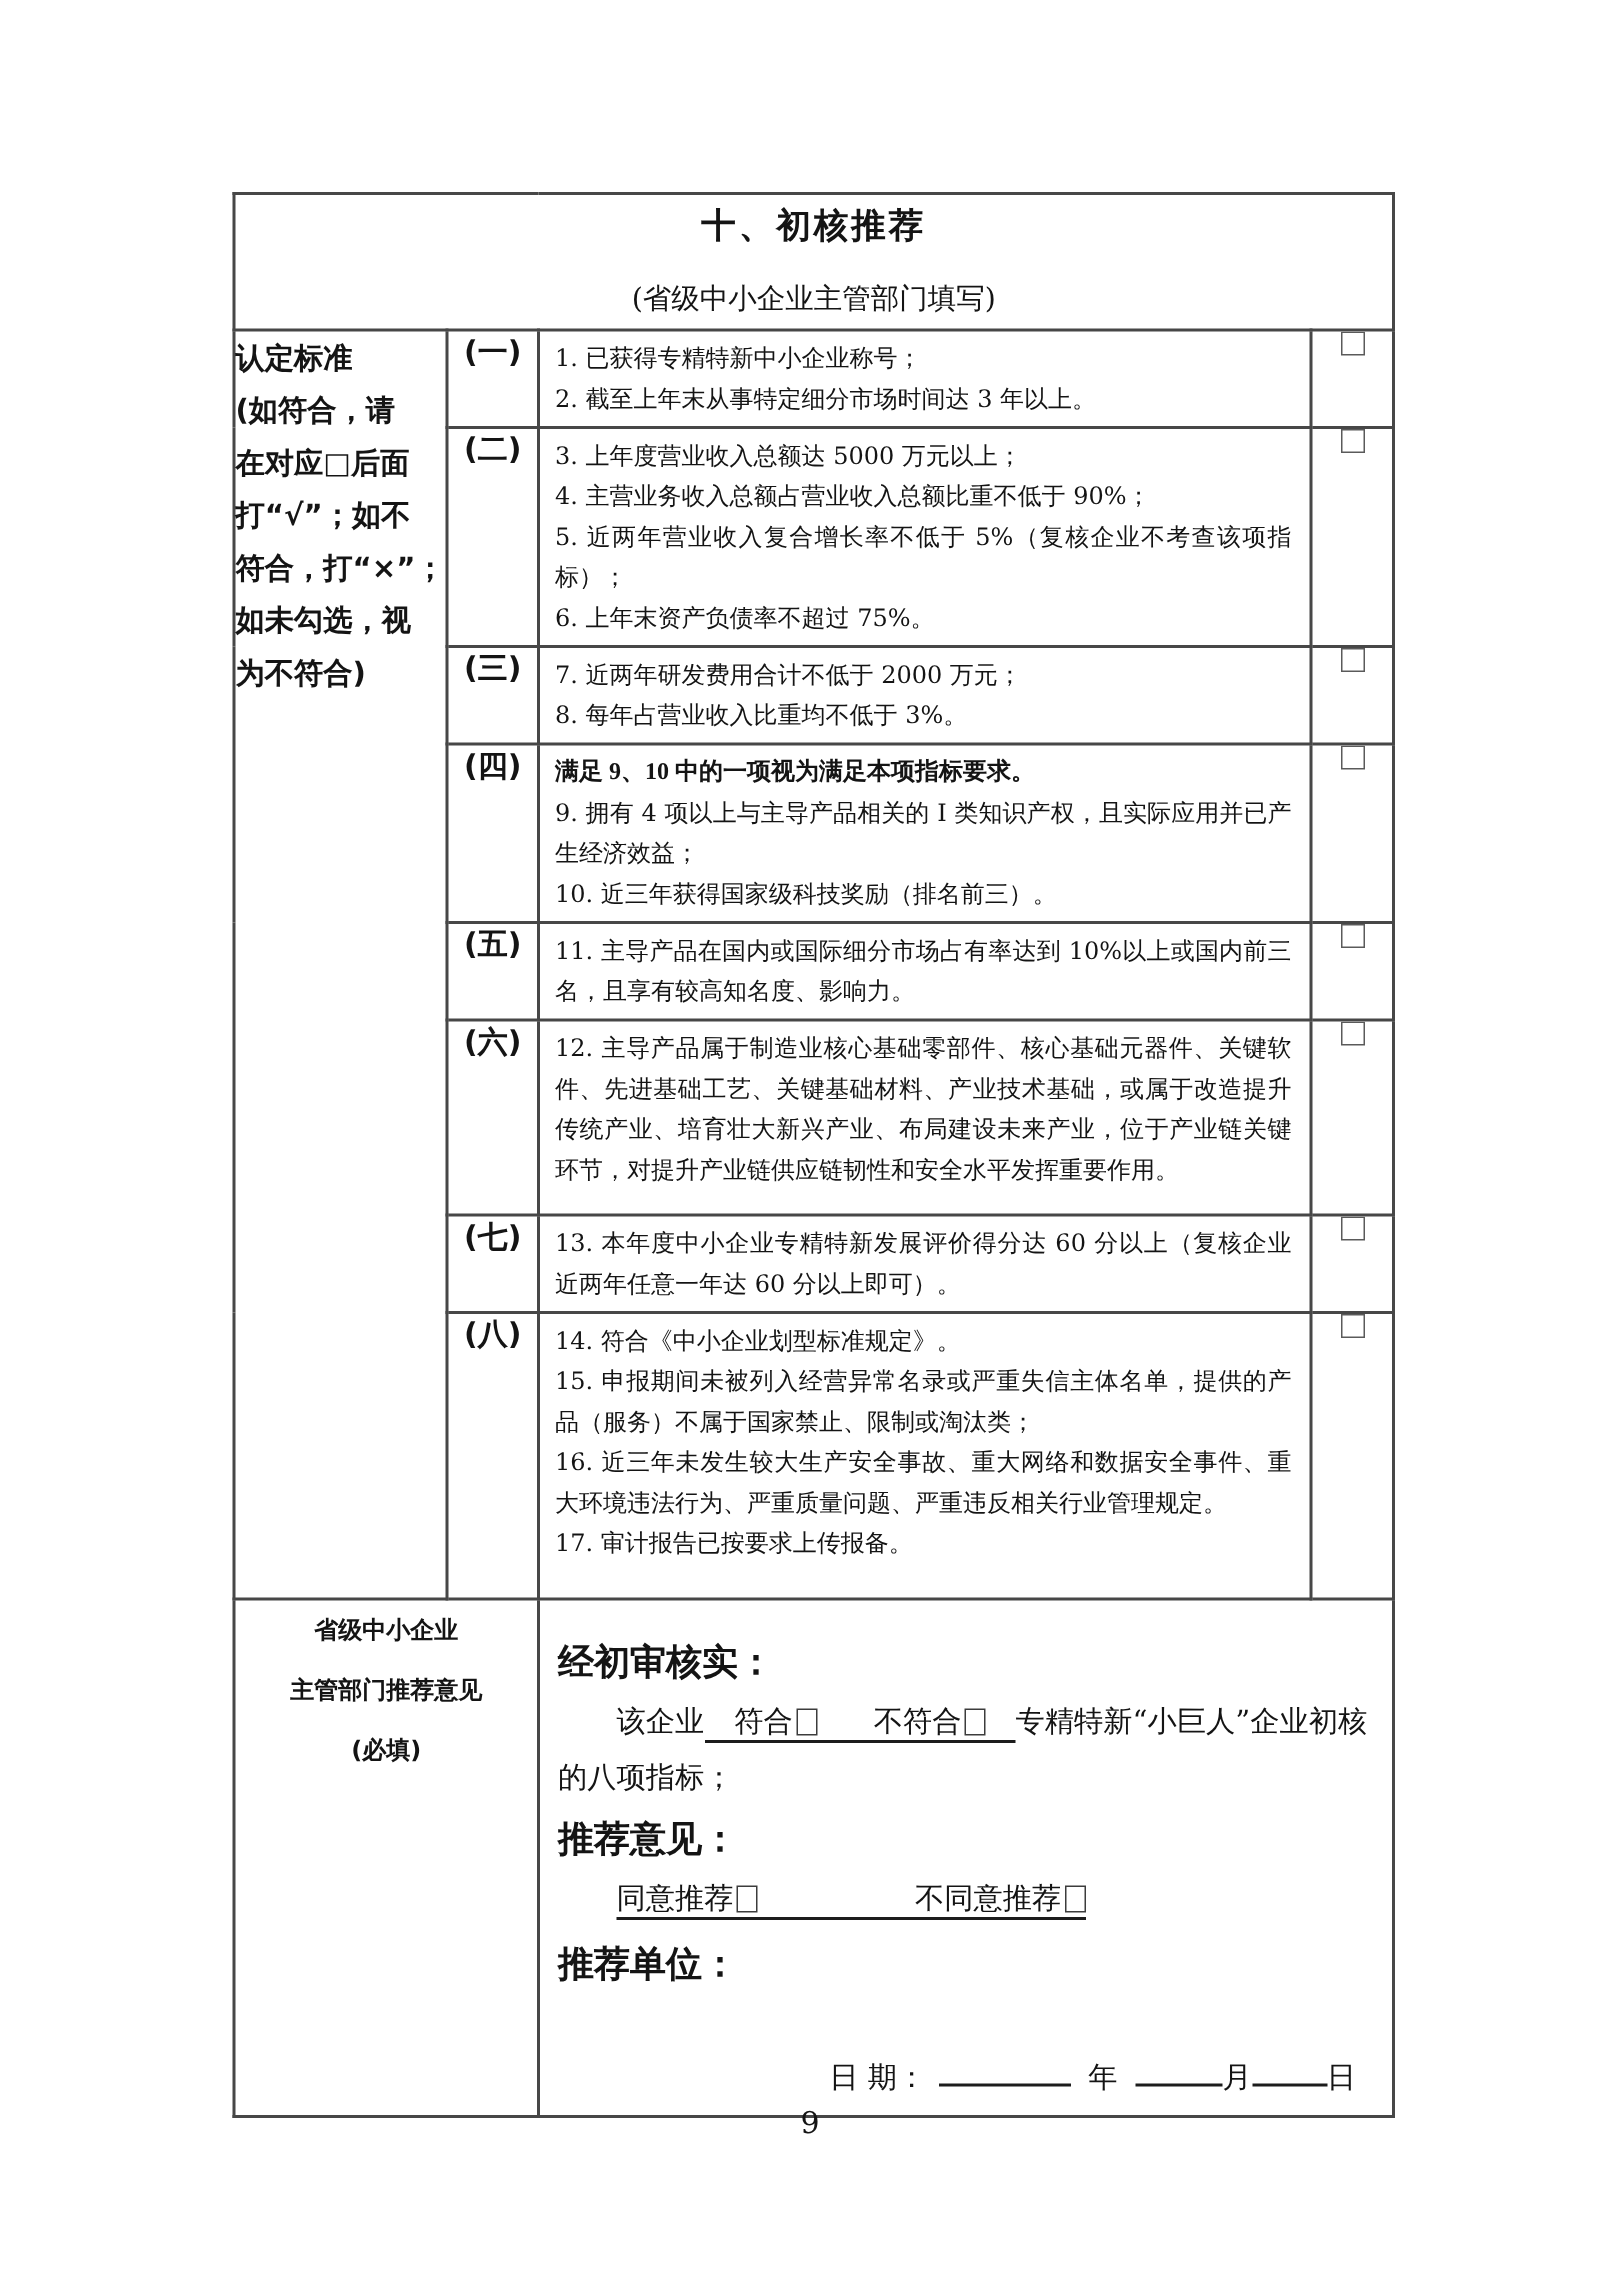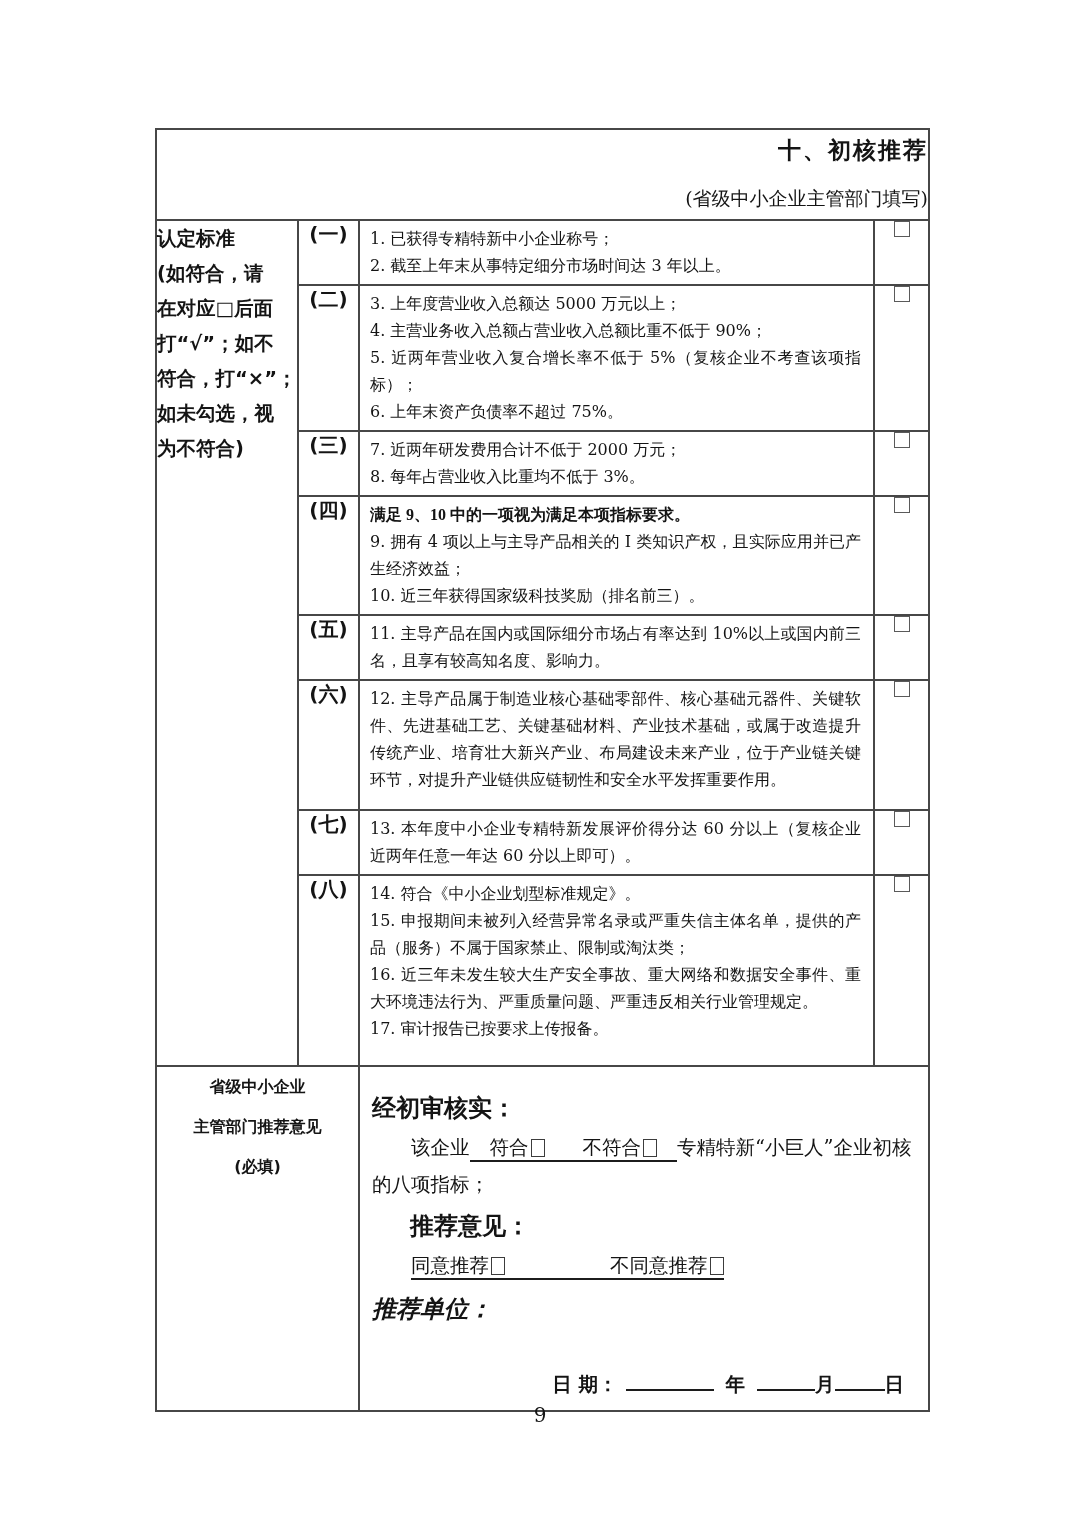--- a/index.html
+++ b/index.html
@@ -16,21 +16,21 @@
     position: absolute; left: 155px; top: 128px;
     width: 773px;
     border-collapse: collapse; table-layout: fixed;
   }
   table.form-table td {
     border: 2px solid #474747;
     vertical-align: top;
   }
 
   
-  td.header-cell { text-align: right; padding: 5px 0 7px; vertical-align: middle; }
+  td.header-cell { text-align: center; padding: 5px 0 7px; vertical-align: middle; }
   .form-title {
     font-family: "DejaVu Sans", "Liberation Sans", sans-serif;
     font-weight: 700; font-size: 23px; letter-spacing: 2px;
   }
   .form-subtitle { font-size: 19px; margin-top: 20px; }
 
   
   td.label-cell {
     vertical-align: middle;
     font-family: "DejaVu Sans", "Liberation Sans", sans-serif;
@@ -68,32 +68,32 @@
     white-space: pre-line;
   }
   td.rec-content-cell { padding: 26px 14px 10px 12px; font-size: 19.5px; }
   .rec-heading {
     font-family: "DejaVu Sans", "Liberation Sans", sans-serif;
     font-weight: 700; font-size: 24px; line-height: 30px;
   }
   .rec-para { line-height: 37px; }
   .indent2 { text-indent: 2em; }
   .mt8  { margin-top: 6px; }
-  .mt10 { margin-top: 8px; margin-left: 38px; }
-  .mt12 { margin-top: 10px; font-style: italic; }
+  .mt10 { margin-top: 8px; }
+  .mt12 { margin-top: 10px; }
   .uline { border-bottom: 2px solid #1c1c1c; padding-bottom: 1px; }
   .cb2 {
     display: inline-block; width: 14px; height: 18px;
     border: 1.5px solid #3c3c3c; background: #fff;
     vertical-align: -3px; margin-left: 2px;
   }
   .sp { display: inline-block; height: 1px; } .sp-20 { width: 20px; }
   .sp-38 { width: 38px; } .sp-105 { width: 105px; }
 
-  .date-line { margin-top: 46px; text-align: right; padding-right: 10px; line-height: 30px; font-weight: bold; }
+  .date-line { margin-top: 46px; text-align: right; padding-right: 10px; line-height: 30px; }
   .blank {
     display: inline-block; height: 1px;
     border-bottom: 2px solid #1c1c1c; vertical-align: baseline;
   }
   .blank-year { width: 88px; margin: 0 12px 0 8px; }
   .blank-month { width: 58px; margin-left: 12px; }
   .blank-day { width: 50px; }
 
   .page-number {
     position: absolute; left: 0; right: 0; top: 1403px;

